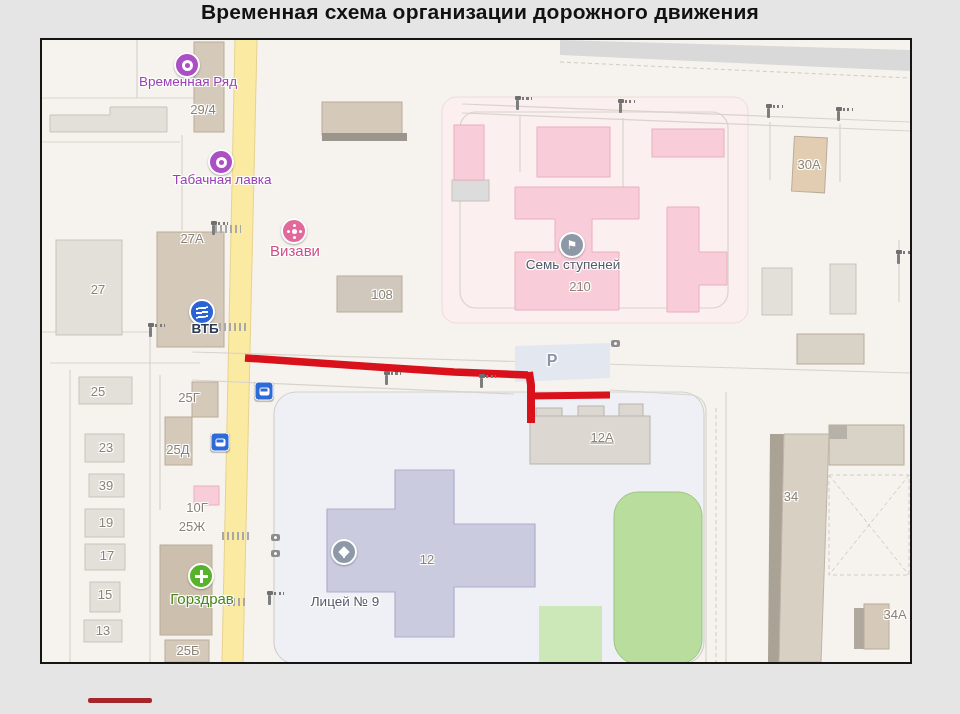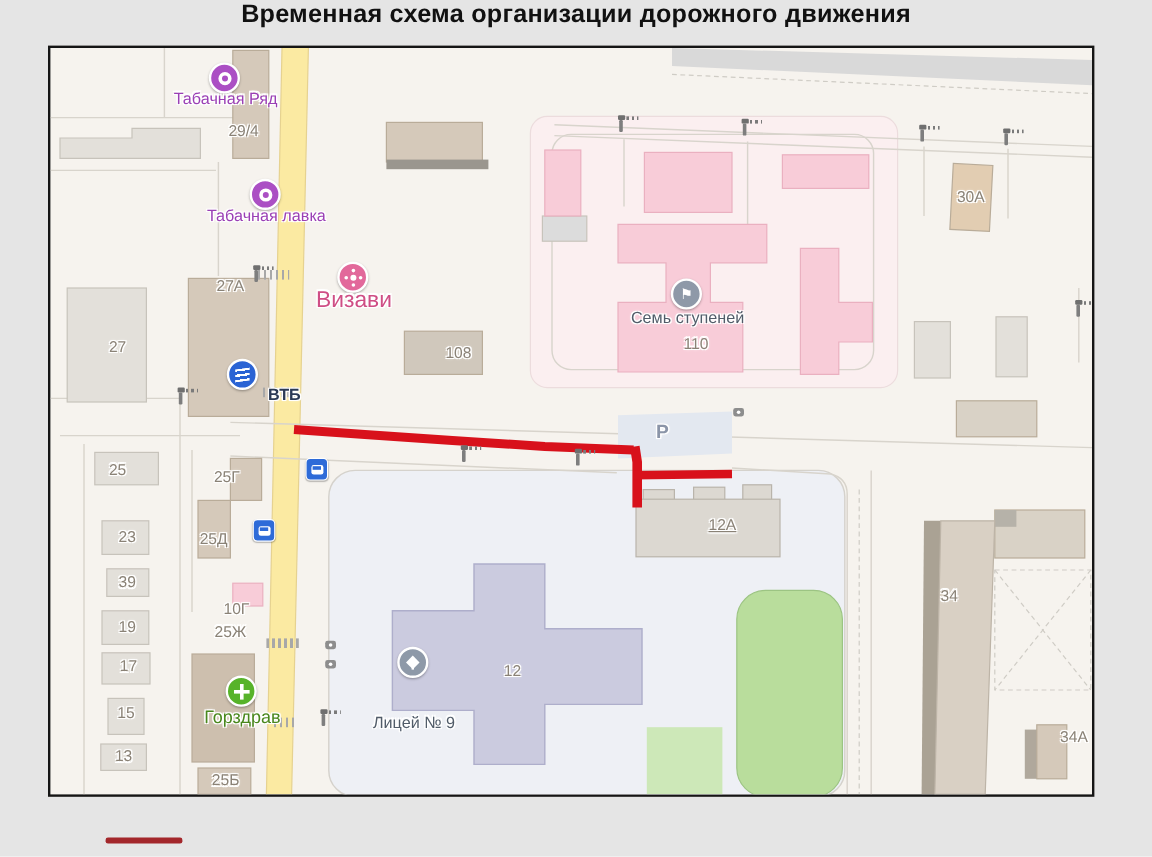--- a/index.html
+++ b/index.html
@@ -8,21 +8,21 @@
   .title{position:absolute;left:0;top:0;width:960px;margin:0;text-align:center;
          font-size:21px;font-weight:bold;color:#111;letter-spacing:.2px;}
   .map{position:absolute;left:40px;top:38px;width:868px;height:622px;
        border:2px solid #151515;background:#f6f3ee;overflow:hidden;}
   .map svg{position:absolute;left:0;top:0;}
   
   .lbl{position:absolute;transform:translate(-50%,-50%);font-size:13px;color:#8a8276;
        white-space:nowrap;line-height:1;
        text-shadow:-1px -1px 0 #fff,1px -1px 0 #fff,-1px 1px 0 #fff,1px 1px 0 #fff,0 0 3px #fff;}
   .c-purple{color:#9a3fb5;font-size:13.5px;}
-  .c-pink{color:#cf4e85;font-size:19px;}
+  .c-pink{color:#cf4e85;font-size:15px;}
   .c-vtb{color:#2b3a55;font-weight:bold;font-size:13.5px;}
   .c-green{color:#49871d;font-size:15px;}
   .c-dark{color:#515c69;font-size:13.5px;}
   .c-park{color:#8b95a8;font-weight:bold;font-size:16px;}
   
   .poi{position:absolute;width:22px;height:22px;border-radius:50%;border:2px solid #fff;
        transform:translate(-50%,-50%);box-shadow:0 1px 2px rgba(0,0,0,.3);
        display:flex;align-items:center;justify-content:center;}
   .poi-purple{background:#ab4fc4;}
   .poi-pink{background:#e2699b;}
@@ -227,30 +227,30 @@
     <div class="poi poi-gray" style="left:530px;top:205px;">
         <span class="flagg">⚑</span>
       </div>
     <div class="poi poi-gray" style="left:302px;top:512px;">
         <span class="cap"></span>
       </div>
     <div class="poi poi-green" style="left:159px;top:536px;">
         <span class="plus"></span>
       </div>
 
-    <span class="lbl c-purple" style="left:146px;top:42px;">Табачная Ряд</span>
+    <span class="lbl c-purple" style="left:146px;top:42px;">Временная Ряд</span>
     <span class="lbl" style="left:161px;top:69px;text-align:right;">29/4</span>
     <span class="lbl c-purple" style="left:180px;top:140px;">Табачная лавка</span>
     <span class="lbl" style="left:150px;top:198px;">27А</span>
     <span class="lbl c-pink" style="left:253px;top:210px;">Визави</span>
     <span class="lbl" style="left:56px;top:249px;">27</span>
-    <span class="lbl c-vtb" style="left:163px;top:289px;margin-left:32px;">ВТБ</span>
+    <span class="lbl c-vtb" style="left:163px;top:289px;">ВТБ</span>
     <span class="lbl" style="left:340px;top:254px;">108</span>
     <span class="lbl c-dark" style="left:531px;top:225px;">Семь ступеней</span>
-    <span class="lbl" style="left:538px;top:246px;">110</span>
+    <span class="lbl" style="left:538px;top:246px;">210</span>
     <span class="lbl" style="left:767px;top:124px;">30А</span>
     <span class="lbl" style="left:56px;top:351px;">25</span>
     <span class="lbl" style="left:147px;top:357px;">25Г</span>
     <span class="lbl" style="left:64px;top:407px;">23</span>
     <span class="lbl" style="left:136px;top:409px;">25Д</span>
     <span class="lbl" style="left:64px;top:445px;">39</span>
     <span class="lbl" style="left:64px;top:482px;">19</span>
     <span class="lbl" style="left:155px;top:467px;">10Г</span>
     <span class="lbl" style="left:150px;top:486px;">25Ж</span>
     <span class="lbl" style="left:65px;top:515px;">17</span>

